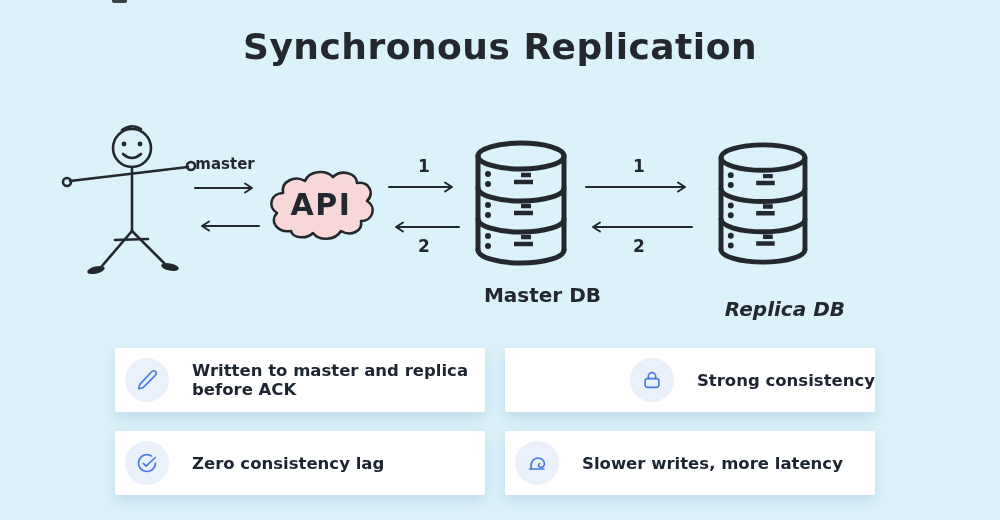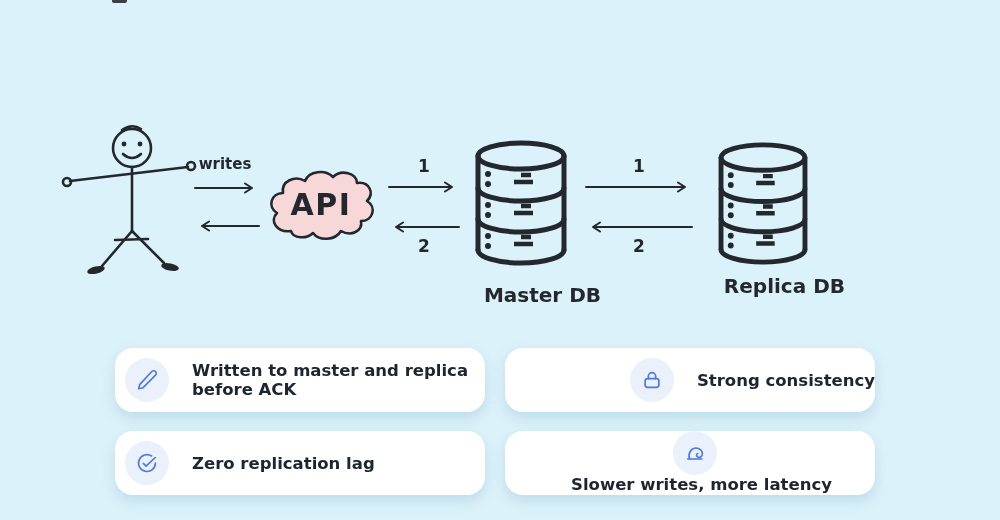--- a/index.html
+++ b/index.html
@@ -25,37 +25,38 @@
   .cloud-wrap{left:263px;top:163px;width:116px;height:82px;}
   .cloud-wrap svg{position:absolute;left:0;top:0;}
   .api-label{
     position:absolute;left:0;top:0;width:100%;height:100%;
     display:flex;align-items:center;justify-content:center;
     font-size:30px;font-weight:800;letter-spacing:1.5px;color:var(--ink);
   }
   .db-label{font-size:20px;font-weight:700;color:var(--ink);text-align:right;width:160px;}
   .card{
     position:absolute;width:370px;height:64px;background:var(--card-bg);
-    border-radius:18px;box-shadow:0 6px 14px rgba(110,160,195,.28);
+    border-radius:2px;box-shadow:0 6px 14px rgba(110,160,195,.28);
     display:flex;align-items:center;
   }
   .badge{
     width:44px;height:44px;border-radius:50%;background:var(--badge-bg);
     margin-left:10px;display:flex;align-items:center;justify-content:center;
     flex:0 0 auto;color:var(--icon-blue);
   }
   .card-label{margin-left:23px;font-size:16.5px;font-weight:600;color:var(--text);}
 </style>
 </head>
 <body>
 
 <div class="stage">
 
   <div class="artifact"></div>
 
+  <h1 class="page-title">Synchronous Replication</h1>
 
   <svg class="abs ink-svg" style="left:58px;top:118px;" width="140" height="158" viewBox="0 0 140 158">
     <g fill="none" stroke="currentColor" stroke-width="2.6" stroke-linecap="round">
       <path d="M64 12 Q74 5 83 11"></path>
       <circle cx="74" cy="30" r="19"></circle>
       <path d="M65 36 Q74 44 83 36"></path>
       <path d="M12 63 L130 49"></path>
       <circle cx="9" cy="64" r="4"></circle>
       <circle cx="133" cy="48" r="4"></circle>
       <path d="M74 49 V114"></path>
@@ -64,21 +65,21 @@
       <path d="M74 113 L106 145"></path>
     </g>
     <g fill="currentColor" stroke="none">
       <circle cx="66" cy="26" r="2.4"></circle>
       <circle cx="82" cy="26" r="2.4"></circle>
       <ellipse cx="38" cy="152" rx="9" ry="3.6" transform="rotate(-14 38 152)"></ellipse>
       <ellipse cx="112" cy="149" rx="9" ry="3.6" transform="rotate(12 112 149)"></ellipse>
     </g>
   </svg>
 
-  <div class="abs hand-label write-label">writes</div>
+  <div class="abs hand-label write-label">master</div>
 
   <svg class="abs ink-svg" style="left:194px;top:181px;" width="66" height="14" viewBox="0 0 66 14">
     <path d="M1 7 H57 M51 2.5 L58 7 L51 11.5" fill="none" stroke="currentColor" stroke-width="2" stroke-linecap="round" stroke-linejoin="round"></path>
   </svg>
   <svg class="abs ink-svg" style="left:194px;top:219px;" width="66" height="14" viewBox="0 0 66 14">
     <path d="M65 7 H9 M15 2.5 L8 7 L15 11.5" fill="none" stroke="currentColor" stroke-width="2" stroke-linecap="round" stroke-linejoin="round"></path>
   </svg>
 
   <div class="abs cloud-wrap">
     <svg width="116" height="82" viewBox="0 0 116 82">
@@ -144,21 +145,21 @@
         <circle cx="15" cy="75" r="3"></circle>
       <circle cx="15" cy="96" r="3"></circle>
         <circle cx="15" cy="106" r="3"></circle>
     </g>
     <g fill="none" stroke="currentColor" stroke-width="4.5" stroke-linecap="butt">
       <path d="M48 35 H58 M41 42 H60"></path>
       <path d="M48 66 H58 M41 73 H60"></path>
       <path d="M48 97 H58 M41 104 H60"></path>
     </g>
   </svg>
-  <div class="abs db-label" style="left:685px;top:274px;">Replica DB</div>
+  <div class="abs db-label" style="left:685px;top:297px;font-style:italic;">Replica DB</div>
 
   <div class="card" style="left:115px;top:348px;">
     <div class="badge">
       <svg width="22" height="22" viewBox="0 0 24 24">
         <path d="M17 3a2.85 2.85 0 1 1 4 4L7.5 20.5 3 21.5l1-4.5L17 3z" fill="none" stroke="currentColor" stroke-width="1.8" stroke-linecap="round" stroke-linejoin="round"></path>
       </svg>
     </div>
     <div class="card-label">Written to master and replica before ACK</div>
   </div>
 
@@ -176,24 +177,24 @@
 
   <div class="card" style="left:115px;top:431px;">
     <div class="badge">
       <svg width="22" height="22" viewBox="0 0 24 24">
         <g fill="none" stroke="currentColor" stroke-width="1.8" stroke-linecap="round" stroke-linejoin="round">
           <path d="M21.2 12 a9.2 9.2 0 1 1 -4.2-7.7"></path>
           <path d="M8 12.5 l3 3 L21 6"></path>
         </g>
       </svg>
     </div>
-    <div class="card-label">Zero replication lag</div>
-  </div>
-
-  <div class="card" style="left:505px;top:431px;flex-direction:column;">
+    <div class="card-label">Zero consistency lag</div>
+  </div>
+
+  <div class="card" style="left:505px;top:431px;">
     <div class="badge">
       <svg width="22" height="22" viewBox="0 0 24 24">
         <g fill="none" stroke="currentColor" stroke-width="1.8" stroke-linecap="round" stroke-linejoin="round">
           <path d="M6 18.5 C4 12 8 6.5 13 6.5 C17.5 6.5 20.5 10 20 13.5 C19.6 16 17 17.5 15 16.5 C13.2 15.6 13.2 13.2 15 12.6"></path>
           <path d="M4 18.5 H19.5"></path>
         </g>
       </svg>
     </div>
     <div class="card-label">Slower writes, more latency</div>
   </div>

